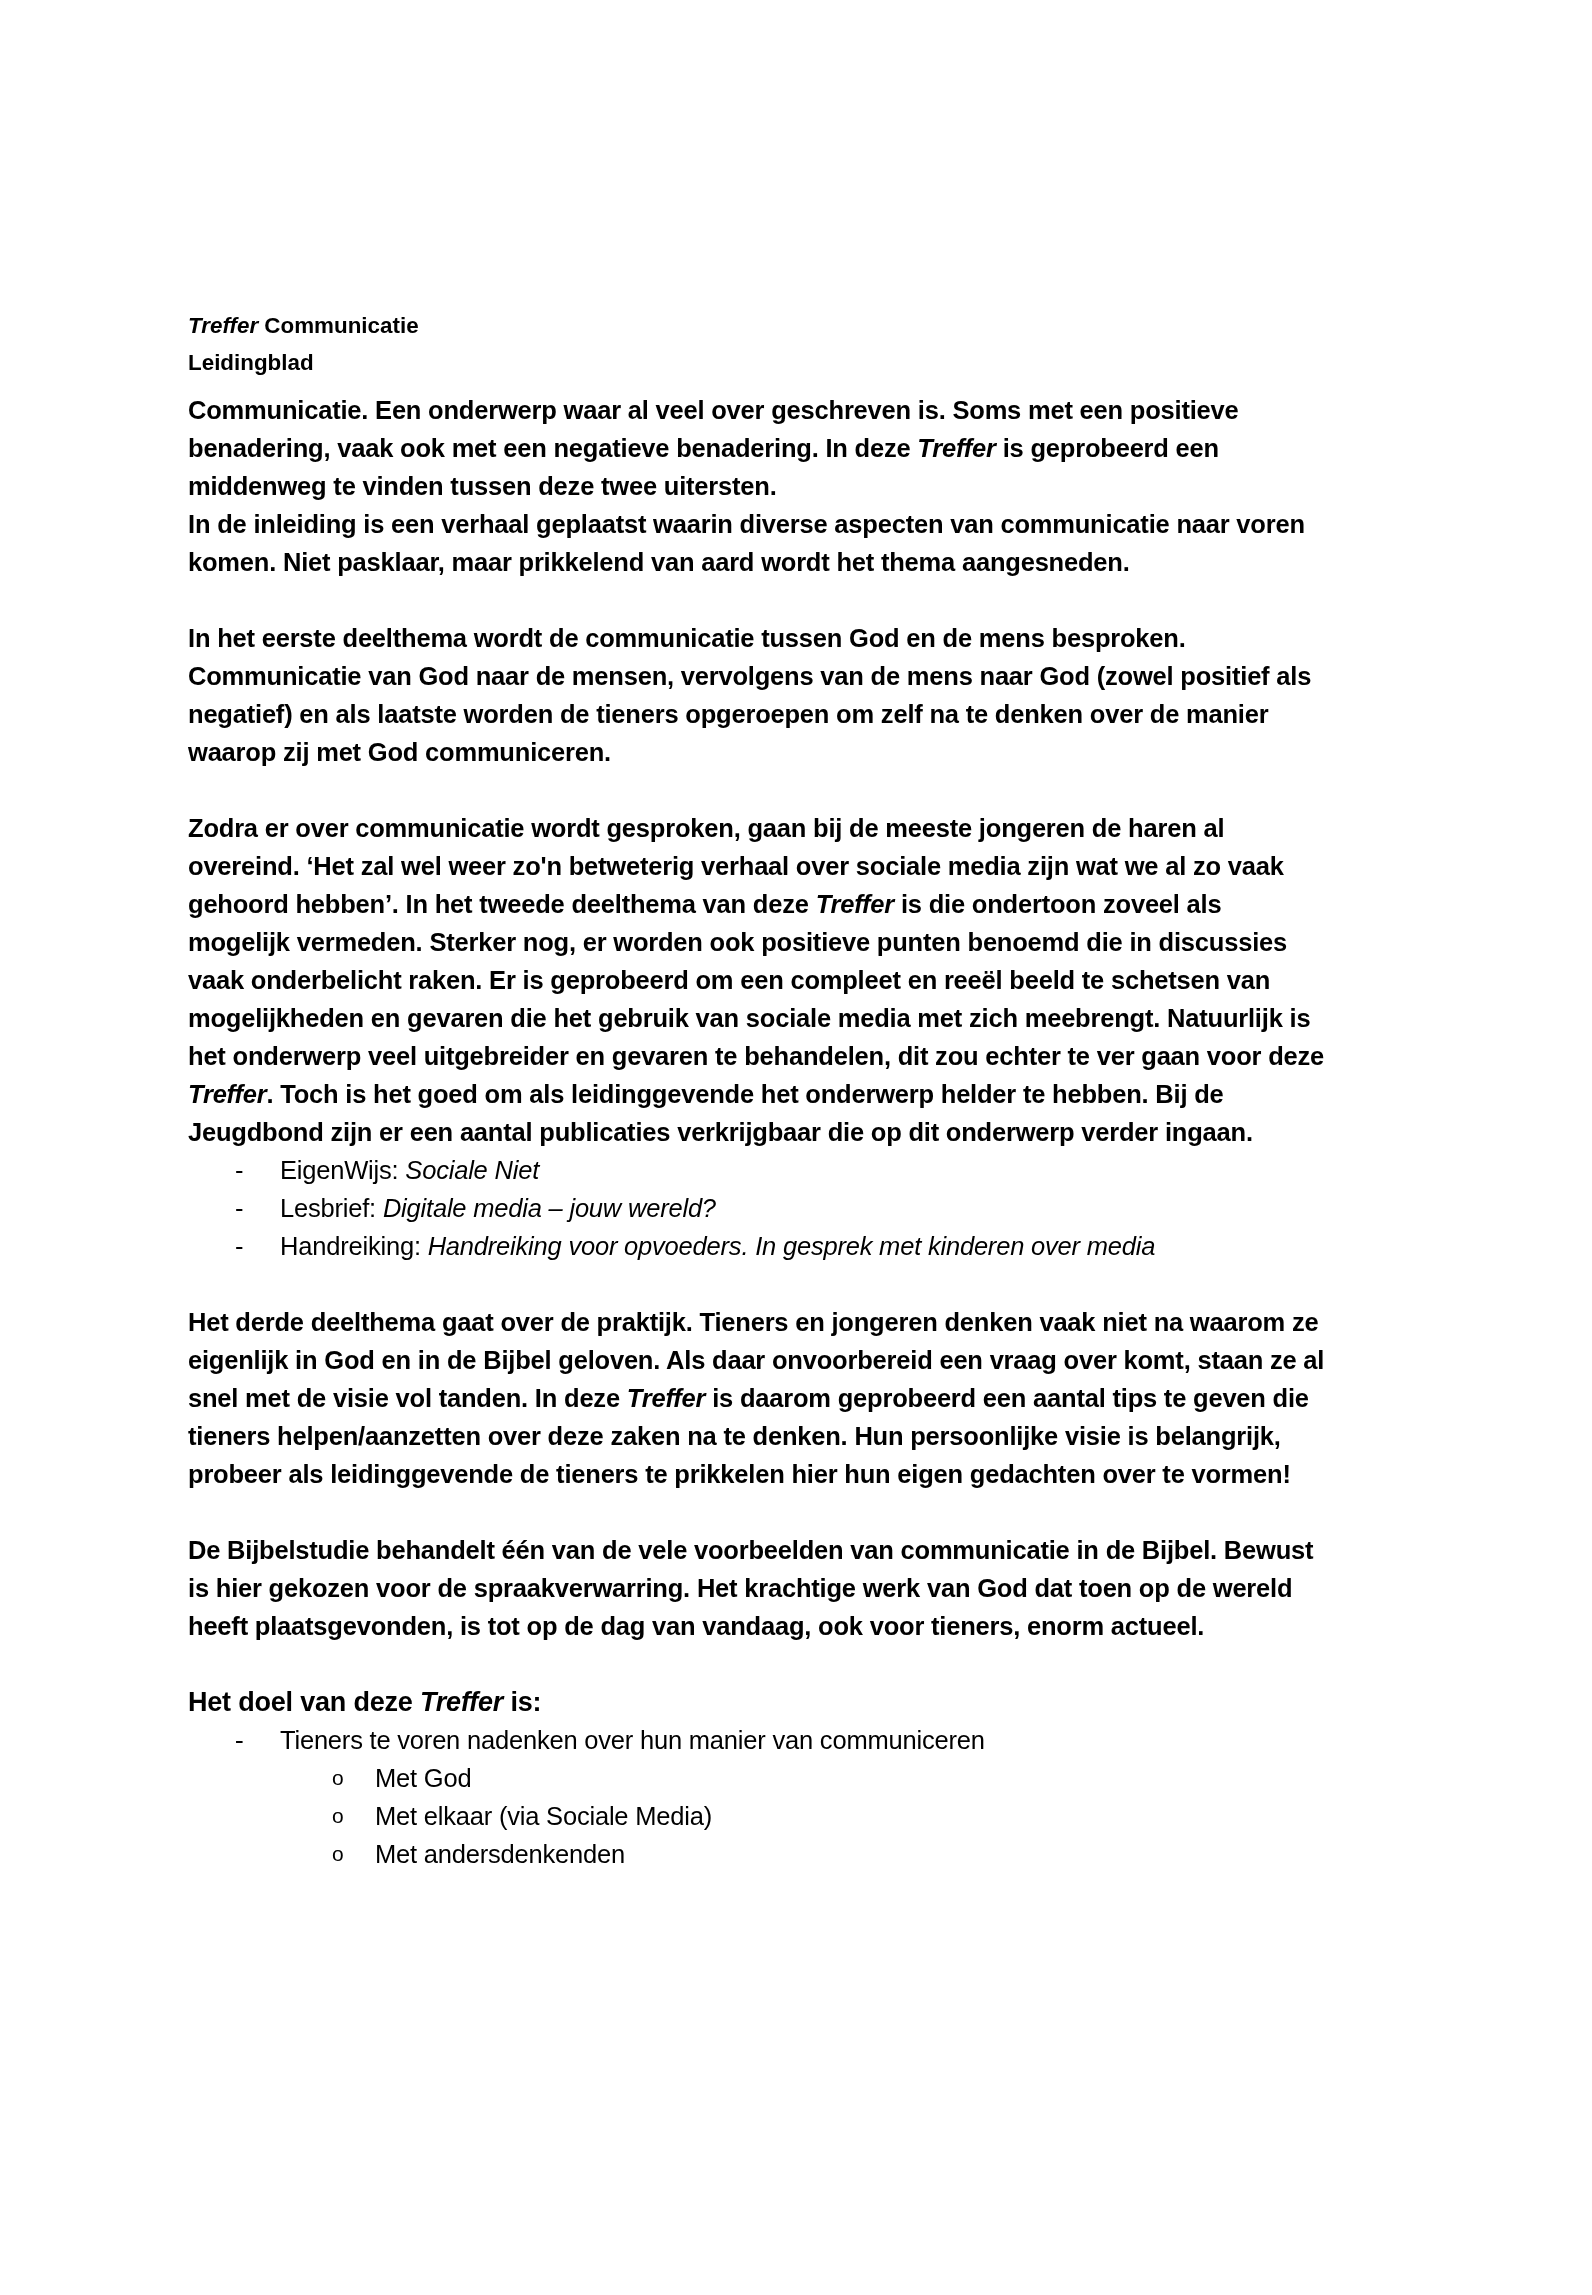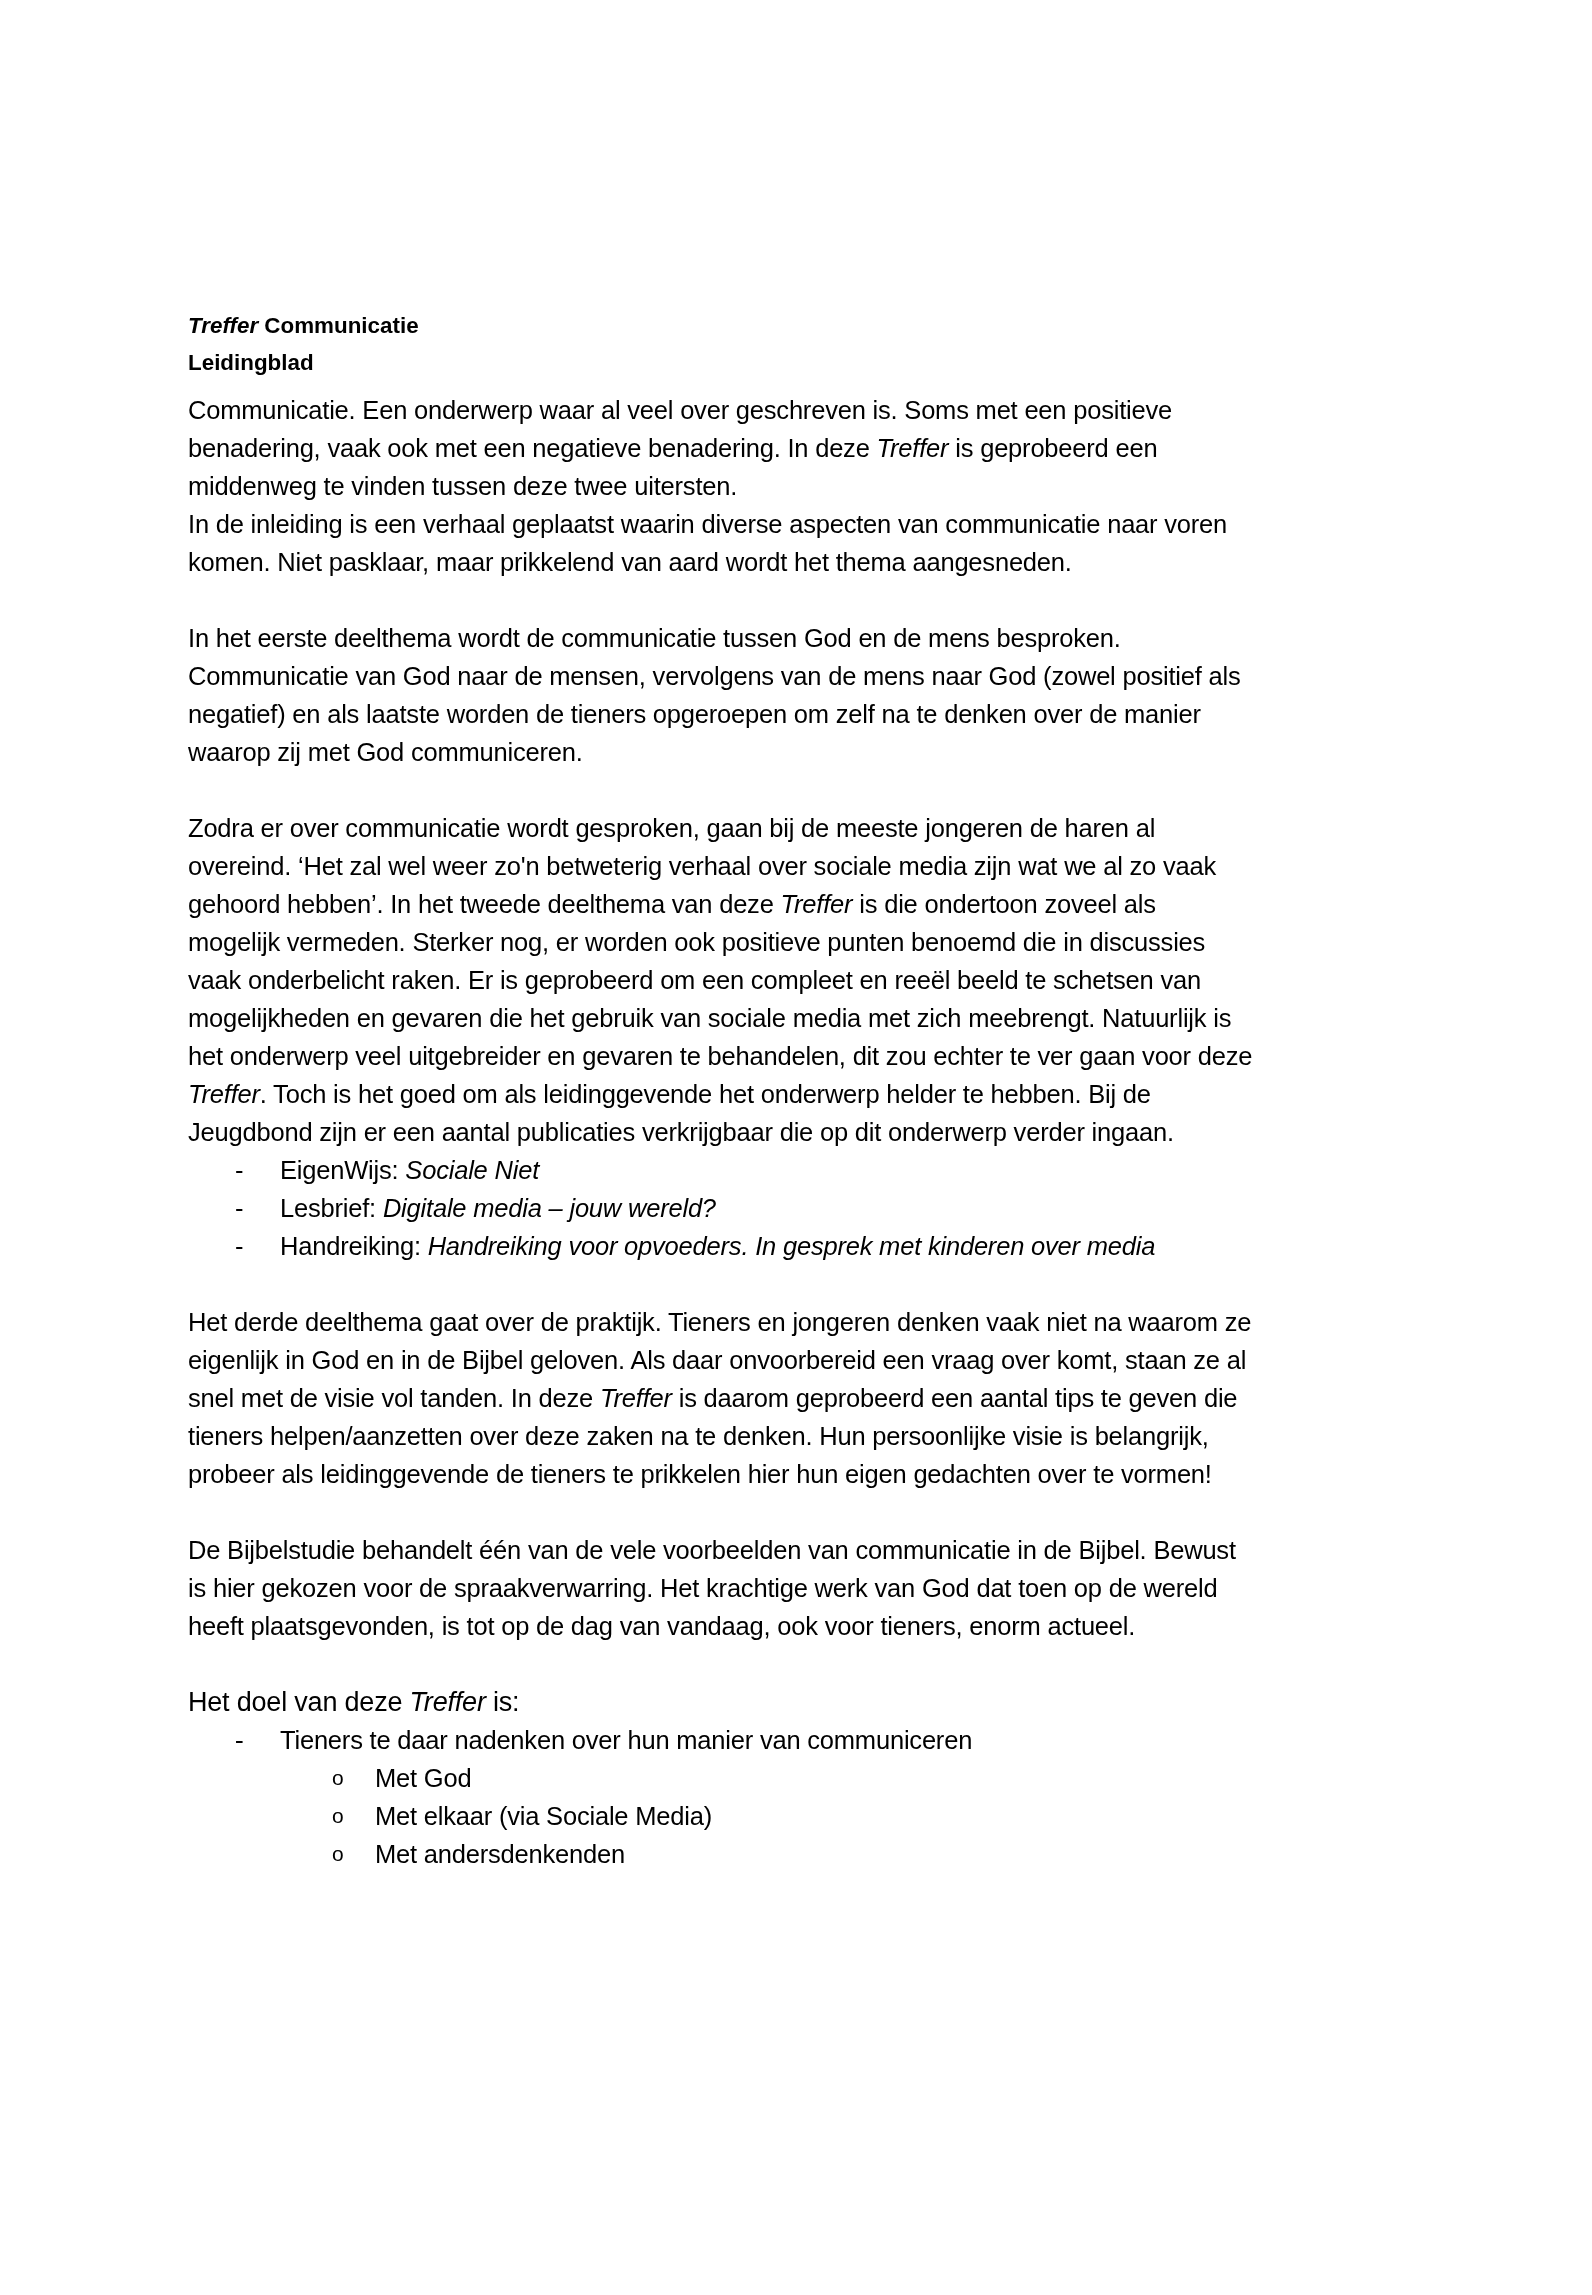--- a/index.html
+++ b/index.html
@@ -1,21 +1,21 @@
 <!DOCTYPE html>
 <html style="font-size:14px"><head>
 <meta charset="utf-8">
 <style>
   html, body { margin: 0; padding: 0; background: #ffffff; }
   body { width: 1592px; height: 2295px; position: relative; overflow: hidden;
          font-family: "Liberation Sans", sans-serif; color: #000; }
   .page { position: absolute; left: 188px; top: 307px; width: 1243px; }
   .title { font-size: 22.4px; font-weight: bold; line-height: 37px; white-space: nowrap; }
   .body { font-size: 25.5px; line-height: 38px; letter-spacing: -0.2px; }
-  .line { white-space: nowrap; display: block; }
+  .line { white-space: nowrap; display: block; font-weight: bold; }
   .para { margin: 0; }
   .gap-sm { height: 10.4px; }
   .gap { height: 38px; }
   i, .it { font-style: italic; margin-top: 9px; }
   ul.dash, ul.circ { list-style: none; margin: 0; padding: 0; }
   ul.dash li { position: relative; padding-left: 92px; white-space: nowrap; }
   ul.dash li .bullet { position: absolute; left: 47px; top: 0; }
   ul.circ li { position: relative; padding-left: 187px; white-space: nowrap; }
   ul.circ li .bullet { position: absolute; left: 144px; top: 0; font-size: 21px; }
   .small { font-size: 27px; line-height: 38px; }
@@ -86,21 +86,21 @@
       <span class="line">is hier gekozen voor de spraakverwarring. Het krachtige werk van God dat toen op de wereld</span>
       <span class="line">heeft plaatsgevonden, is tot op de dag van vandaag, ook voor tieners, enorm actueel.</span>
     </div>
 
     <div class="gap"></div>
 
     <div class="para">
       <span class="line small"><span>Het doel van deze </span><i>Treffer</i><span> is:</span></span>
       <ul class="dash">
         <li><span class="bullet">-</span></li>
-        <li><span class="bullet">-</span><span>Tieners te daar nadenken over hun manier van communiceren</span></li>
+        <li><span class="bullet">-</span><span>Tieners te voren nadenken over hun manier van communiceren</span></li>
       </ul>
       <ul class="circ">
         <li><span class="bullet">o</span><span>Met God</span></li>
         <li><span class="bullet">o</span><span>Met elkaar (via Sociale Media)</span></li>
         <li><span class="bullet">o</span><span>Met andersdenkenden</span></li>
       </ul>
     </div>
   </div>
 </div>
 

